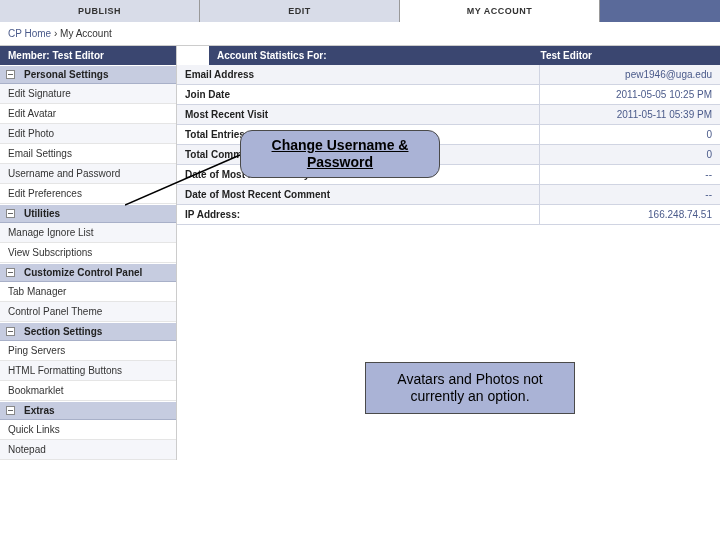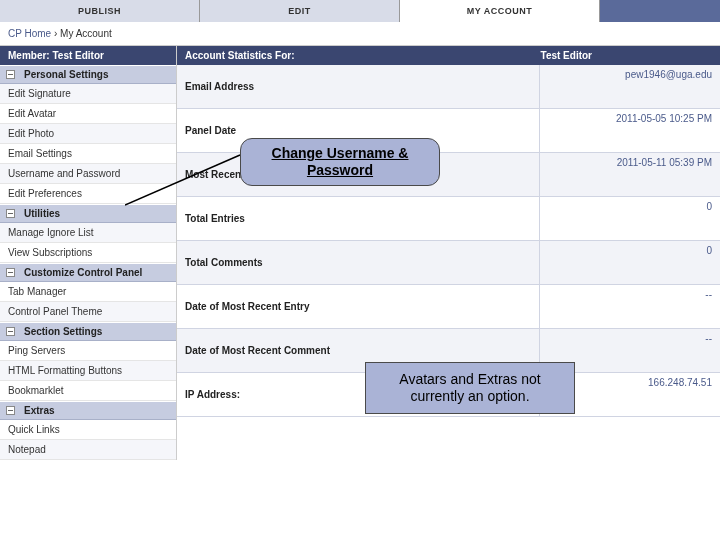--- a/index.html
+++ b/index.html
@@ -15,25 +15,25 @@
   .main { flex: 1; }
   .hdr-dark { background: #3a4670; color: #fff; font-weight: bold; padding: 4px 8px; font-size: 10px; }
   .section-hdr { background: #c6cce0; color: #222; font-weight: bold; padding: 3px 6px; font-size: 10px; border-top: 1px solid #fff; border-bottom: 1px solid #a8b0c8; display: flex; align-items: center; gap: 9px; }
   .minus { display: inline-block; width: 9px; height: 9px; background: #fff; border: 1px solid #888; position: relative; top: 0; }
   .minus::after { content: ""; position: absolute; left: 1px; right: 1px; top: 3px; height: 1px; background: #666; }
   .side-item { padding: 4px 8px; font-size: 10px; color: #333; border-bottom: 1px solid #e5e5e5; background: #fff; cursor: pointer; }
   .side-item.alt { background: #f5f6fa; }
   .stat-row { display: flex; border-bottom: 1px solid #d0d4e2; font-size: 10px; }
   .stat-row:nth-child(odd) { background: #f2f3f8; }
   .stat-row:nth-child(even) { background: #fff; }
-  .stat-label { flex: 1; padding: 16px 8px; font-weight: bold; color: #222; border-right: 1px solid #d0d4e2; }
+  .stat-label { flex: 1; padding: 4px 8px; font-weight: bold; color: #222; border-right: 1px solid #d0d4e2; }
   .stat-val { width: 180px; padding: 4px 8px; color: #4a5a8a; text-align: right; }
-  .stats-hdr { background: #3a4670; color: #fff; font-weight: bold; padding: 4px 8px; font-size: 10px; display: flex; }
+  .stats-hdr { background: #3a4670; color: #fff; font-weight: bold; padding: 4px 8px; font-size: 10px; display: flex; margin-left: 32px; }
   .stats-hdr .l { flex: 1; }
-  .callout1 { position: absolute; left: 240px; top: 130px; width: 200px; background: #aab3d6; border: 1px solid #4a4a4a; border-radius: 12px; padding: 6px 10px; text-align: center; font-family: Arial, sans-serif; font-size: 14px; font-weight: bold; color: #000; text-decoration: underline; line-height: 1.2; z-index: 10; margin-top: 8px; }
+  .callout1 { position: absolute; left: 240px; top: 130px; width: 200px; background: #aab3d6; border: 1px solid #4a4a4a; border-radius: 12px; padding: 6px 10px; text-align: center; font-family: Arial, sans-serif; font-size: 14px; font-weight: bold; color: #000; text-decoration: underline; line-height: 1.2; z-index: 10; }
   .callout2 { position: absolute; left: 365px; top: 362px; width: 210px; background: #aab3d6; border: 1px solid #4a4a4a; padding: 8px 10px; text-align: center; font-family: Arial, sans-serif; font-size: 14px; color: #000; line-height: 1.2; z-index: 10; }
   .pointer { position: absolute; z-index: 9; }
 </style>
 </head>
 <body>
 
 <div class="tabs">
   <div class="tab">PUBLISH</div>
   <div class="tab">EDIT</div>
   <div class="tab active">MY ACCOUNT</div>
@@ -100,21 +100,21 @@
       <span class="l">Account Statistics For:</span>
       <span>Test Editor</span>
       <span style="width:120px"></span>
     </div>
     <div>
       <div class="stat-row">
         <div class="stat-label">Email Address</div>
         <div class="stat-val">pew1946@uga.edu</div>
       </div>
       <div class="stat-row">
-        <div class="stat-label">Panel Date</div>
+        <div class="stat-label">Join Date</div>
         <div class="stat-val">2011-05-05 10:25 PM</div>
       </div>
       <div class="stat-row">
         <div class="stat-label">Most Recent Visit</div>
         <div class="stat-val">2011-05-11 05:39 PM</div>
       </div>
       <div class="stat-row">
         <div class="stat-label">Total Entries</div>
         <div class="stat-val">0</div>
       </div>
@@ -136,13 +136,13 @@
       </div>
     </div>
   </div>
 </div>
 
 <svg class="pointer" style="left:125px; top:150px;" width="120" height="60">
   <line x1="0" y1="55" x2="115" y2="5" stroke="#000" stroke-width="1.5"></line>
 </svg>
 
 <div class="callout1">Change Username &amp; Password</div>
-<div class="callout2">Avatars and Extras not currently an option.</div>
+<div class="callout2">Avatars and Photos not currently an option.</div>
 
 </body></html>

